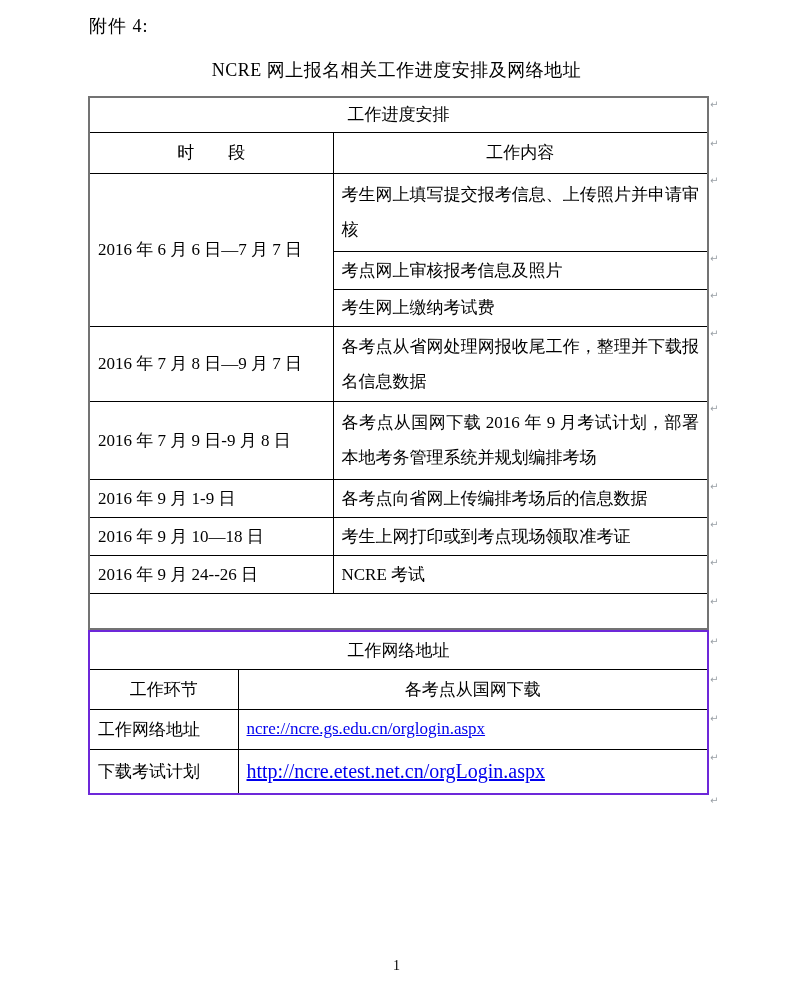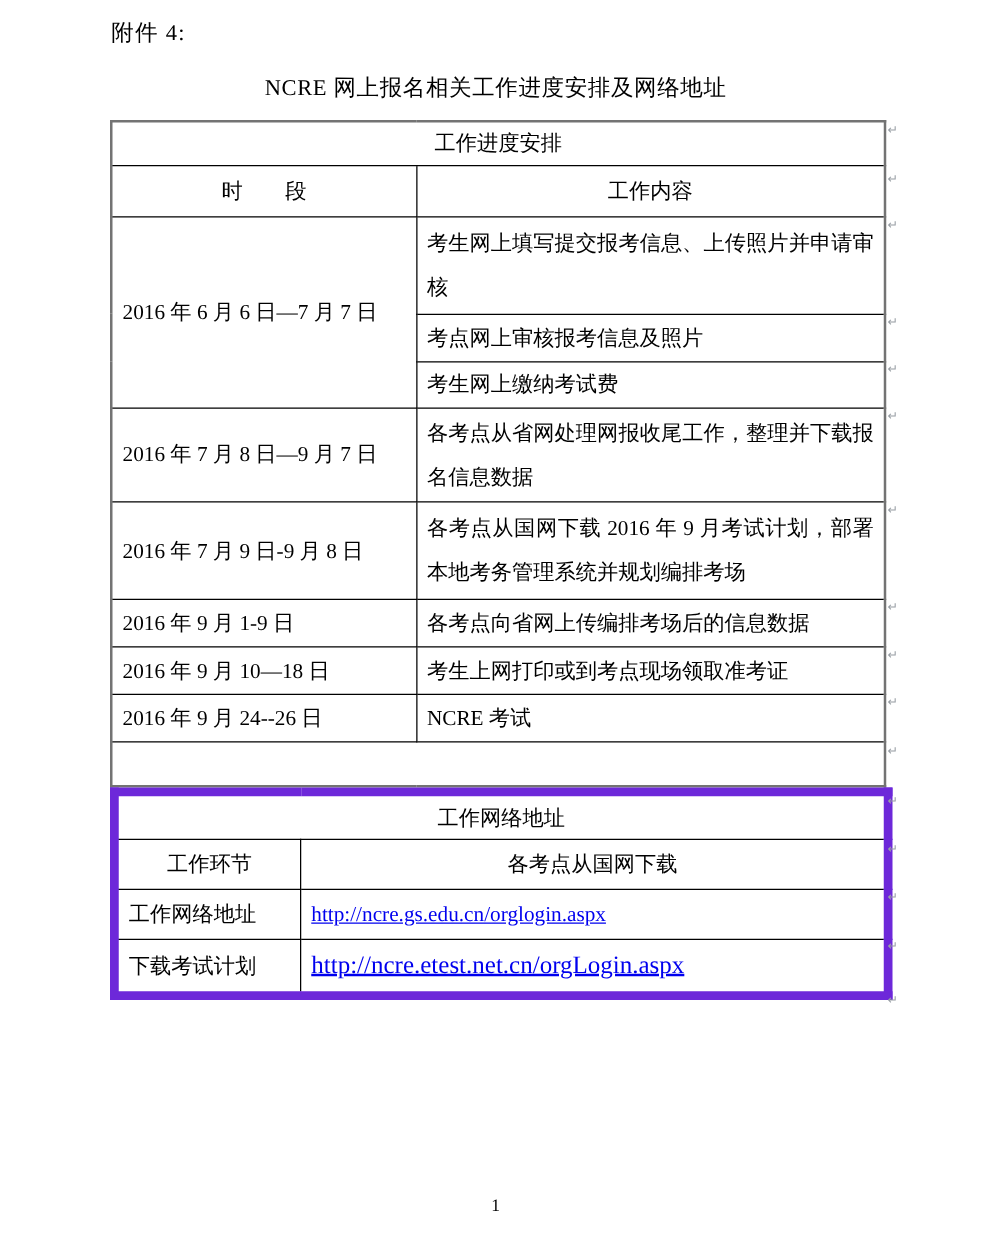--- a/index.html
+++ b/index.html
@@ -26,21 +26,21 @@
   }
   table.doc td{
     border:1px solid #000;
     vertical-align:middle;
     padding:0 8px;
     overflow:hidden;
   }
   #schedule-table{left:88px;top:96px;width:619px;border:2px solid #737373;}
   #schedule-table col.c1{width:244px;}
   #schedule-table col.c2{width:375px;}
-  #address-table{left:88px;top:630px;width:619px;border:7px solid #6d28d9;padding-left:18px;}
+  #address-table{left:88px;top:630px;width:619px;border:2px solid #6d28d9;padding-left:18px;}
   #address-table col.c1{width:149px;}
   #address-table col.c2{width:470px;}
   .c{text-align:center;}
   .period{padding-left:8px;}
   .task{padding-left:10px;padding-right:6px;}
   .multi{line-height:35px;text-align:justify;}
   .spacer-cell{height:34px;}
   a.url{color:#0000EE;text-decoration:underline;}
   .url-big{font-size:20px;margin-top:32px;}
   .pagenum{
@@ -120,21 +120,21 @@
         <tr style="height:38px">
       <td colspan="2" class="c">工作网络地址</td>
     </tr>
     <tr style="height:40px">
       <td class="c">工作环节</td>
       <td class="c">各考点从国网下载</td>
     </tr>
     <tr style="height:40px">
       <td>工作网络地址</td>
       <td class="task">
-        <a class="url" href="#">http://ncre.gs.edu.cn/orglogin.aspx</a>
+        <a class="url" href="#">ncre://ncre.gs.edu.cn/orglogin.aspx</a>
       </td>
     </tr>
     <tr style="height:45px">
       <td>下载考试计划</td>
       <td class="task">
         <a class="url url-big" href="#">http://ncre.etest.net.cn/orgLogin.aspx</a>
       </td>
     </tr>
   </tbody>
     </table>

